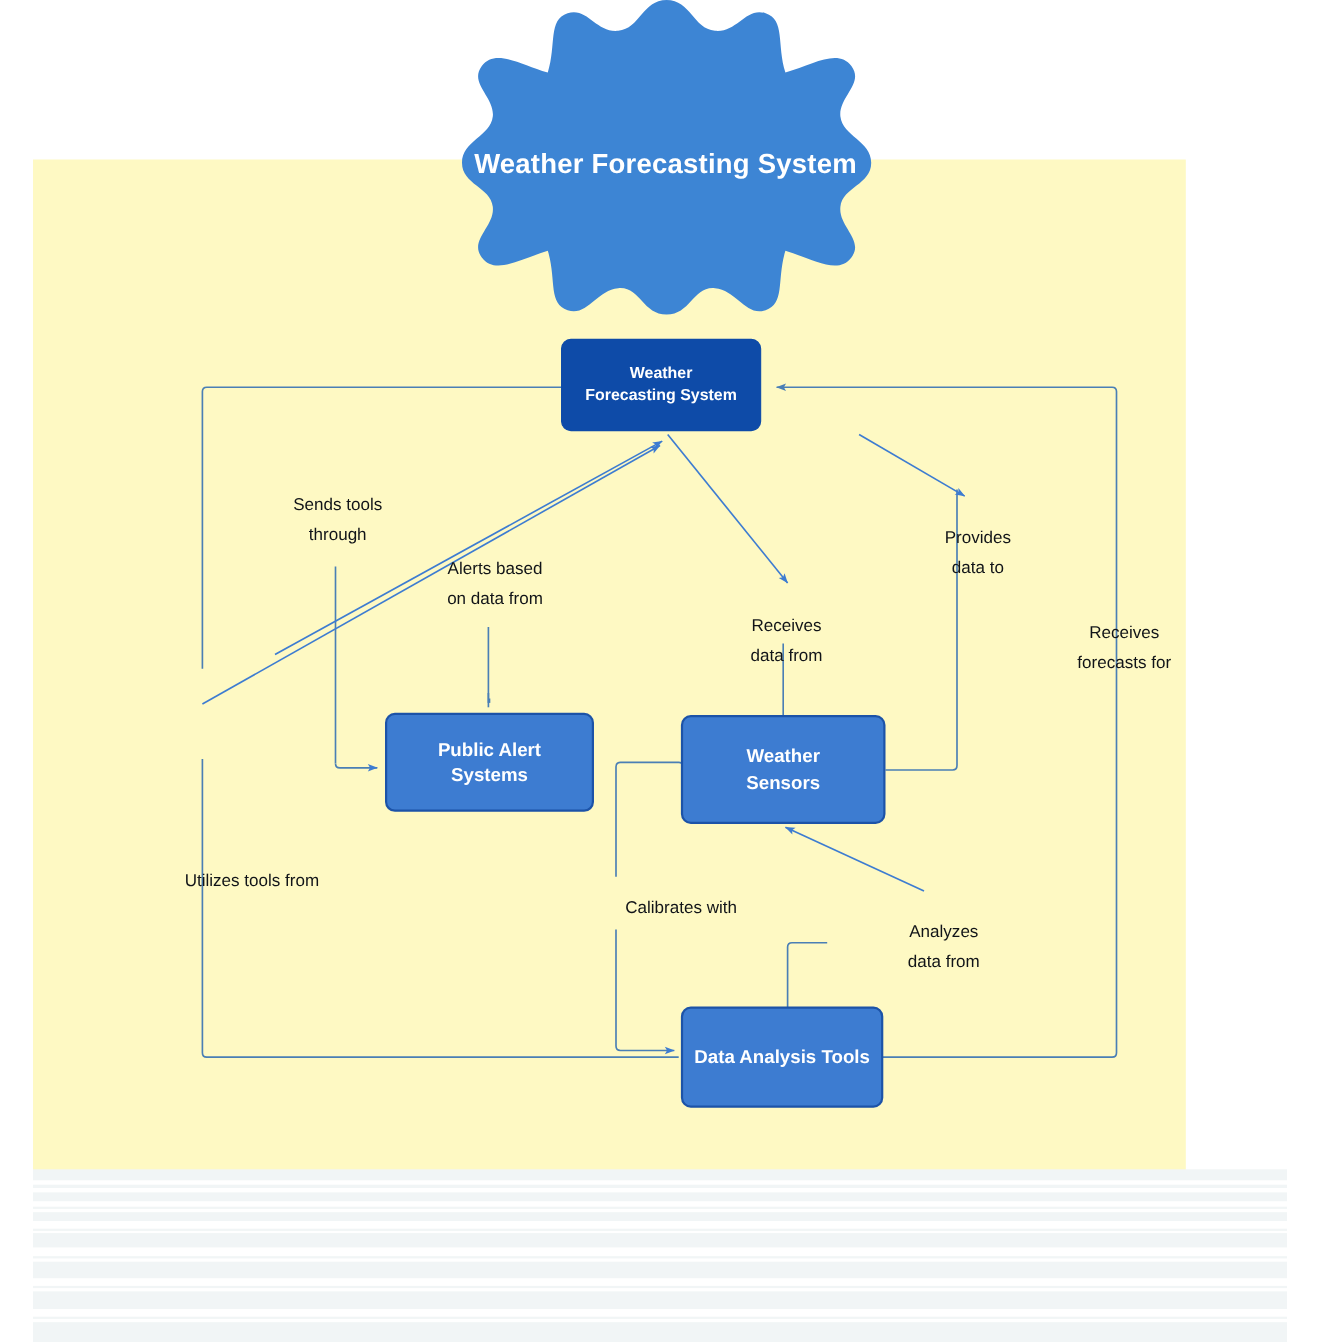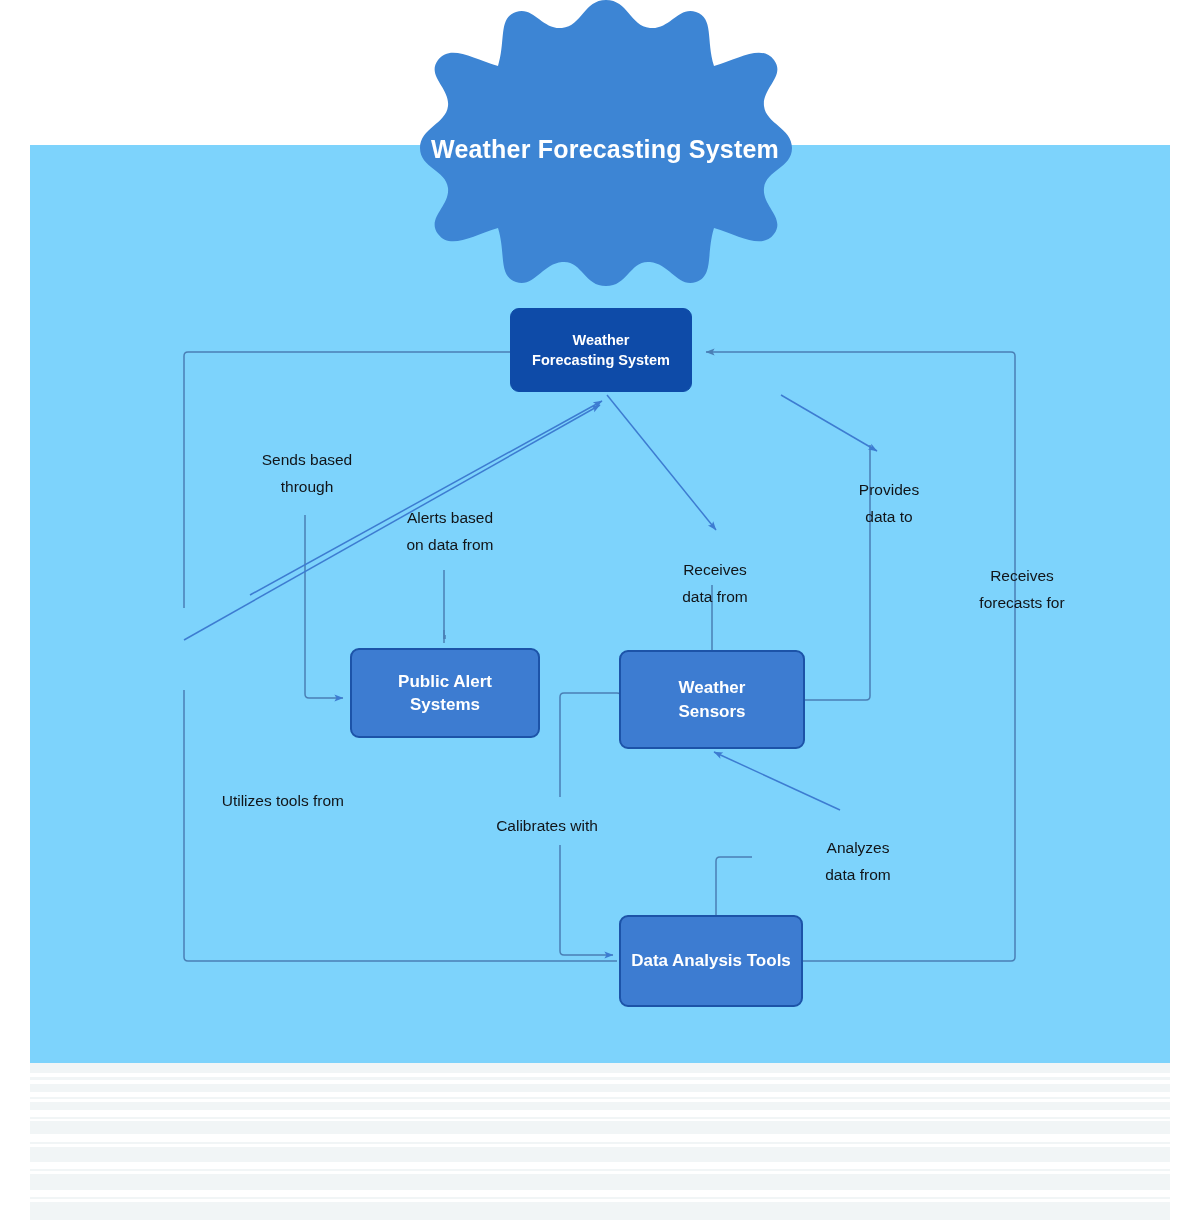--- a/index.html
+++ b/index.html
@@ -19,23 +19,23 @@
     width: 1200px;
     height: 1222px;
     background: #ffffff;
   }
 
   
   .canvas {
     position: absolute;
     left: 30px;
     top: 145px;
-    width: 1140px;
+    width: 1048px;
     height: 920px;
-    background: #7dd3fc;
+    background: #fef9c3;
   }
 
   
   .edge-layer {
     position: absolute;
     left: 0;
     top: 0;
     width: 1140px;
     height: 920px;
     overflow: visible;
@@ -180,38 +180,38 @@
 
     <div class="node child" style="left:589px; top:505px; width:186px; height:99px;">
       <span class="label">Weather
 Sensors</span>
     </div>
 
     <div class="node child" style="left:589px; top:770px; width:184px; height:92px;">
       <span class="label">Data Analysis Tools</span>
     </div>
 
-    <div class="edge-label" style="left:202px; top:302px; width:150px;">Sends based
+    <div class="edge-label" style="left:202px; top:302px; width:150px;">Sends tools
 through</div>
 
     <div class="edge-label" style="left:330px; top:360px; width:180px;">Alerts based
 on data from</div>
 
     <div class="edge-label" style="left:605px; top:412px; width:160px;">Receives
 data from</div>
 
     <div class="edge-label" style="left:790px; top:303px; width:138px;margin-top:29px;">Provides
 data to</div>
 
     <div class="edge-label" style="left:912px; top:418px; width:160px;">Receives
 forecasts for</div>
 
-    <div class="edge-label single" style="left:84px; top:643px; width:230px; text-align:right;">Utilizes tools from</div>
-
-    <div class="edge-label single" style="left:417px; top:668px; width:200px; text-align:center;">Calibrates with</div>
+    <div class="edge-label single" style="left:84px; top:643px; width:230px; text-align:center;">Utilizes tools from</div>
+
+    <div class="edge-label single" style="left:440px; top:668px; width:200px; text-align:right;">Calibrates with</div>
 
     <div class="edge-label" style="left:748px; top:690px; width:160px;">Analyzes
 data from</div>
 
   </div>
 
   <div class="title-burst">
     <svg viewBox="0 0 550 262">
       <path fill="#3d85d4" d="
         M 168,88

